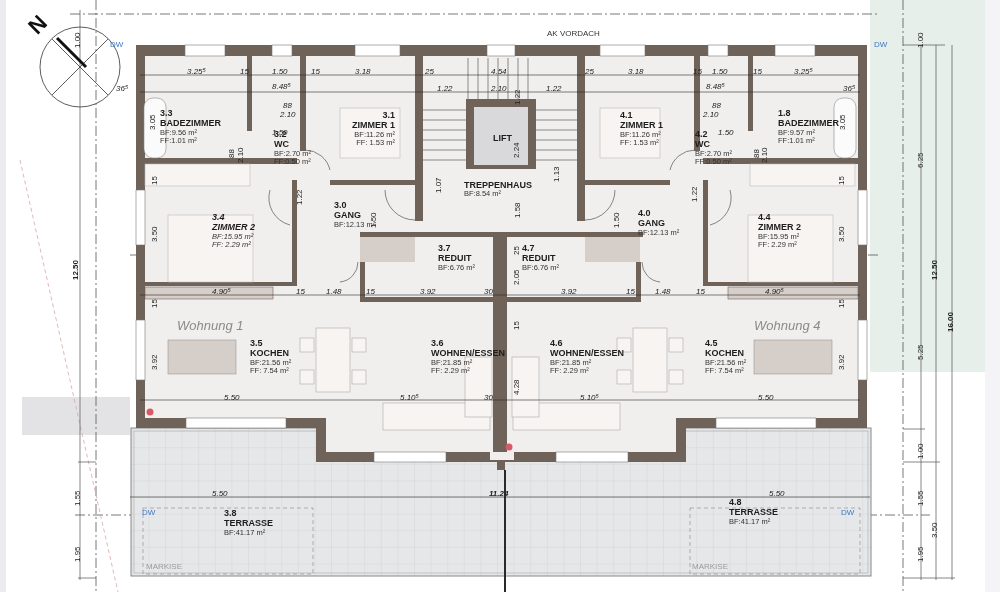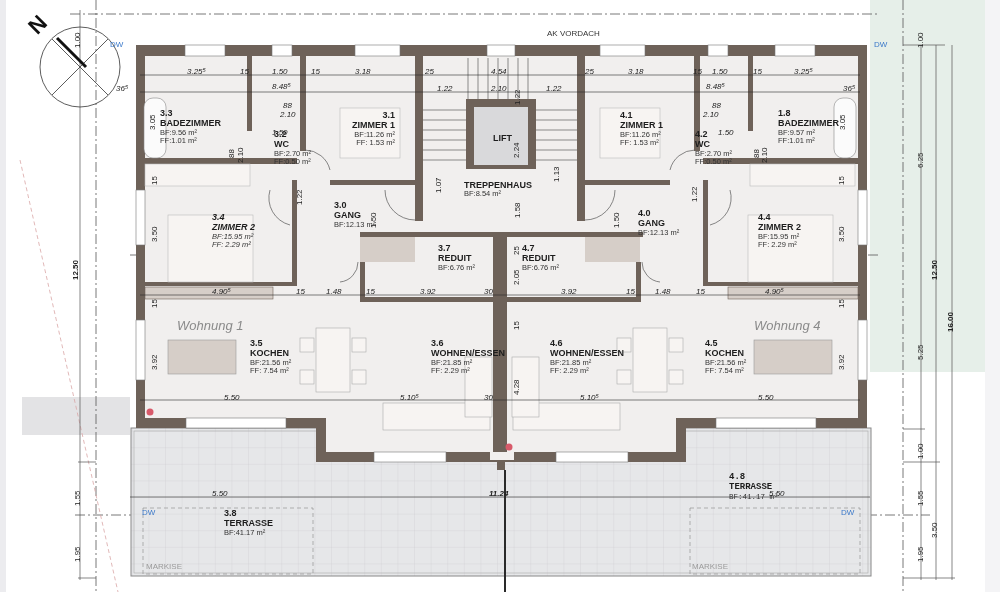--- a/index.html
+++ b/index.html
@@ -309,21 +309,21 @@
   <span class="num">4.5</span>
   <span class="name">KOCHEN</span>
   <span class="area">BF:21.56 m²</span>
   <span class="area">FF:  7.54 m²</span>
 </div>
 <div class="lbl" style="left:224px;top:508px;">
   <span class="num">3.8</span>
   <span class="name">TERRASSE</span>
   <span class="area">BF:41.17 m²</span>
 </div>
-<div class="lbl" style="left:729px;top:472px;font-family:Liberation Mono, monospace;">
+<div class="lbl" style="left:729px;top:497px;">
   <span class="num">4.8</span>
   <span class="name">TERRASSE</span>
   <span class="area">BF:41.17 m²</span>
 </div>
 
 <div class="blue" style="left:110px;top:40px;">DW</div>
 <div class="blue" style="left:874px;top:40px;">DW</div>
 <div class="blue" style="left:142px;top:508px;">DW</div>
 <div class="blue" style="left:841px;top:508px;">DW</div>
 <div class="grey" style="left:146px;top:562px;">MARKISE</div>

